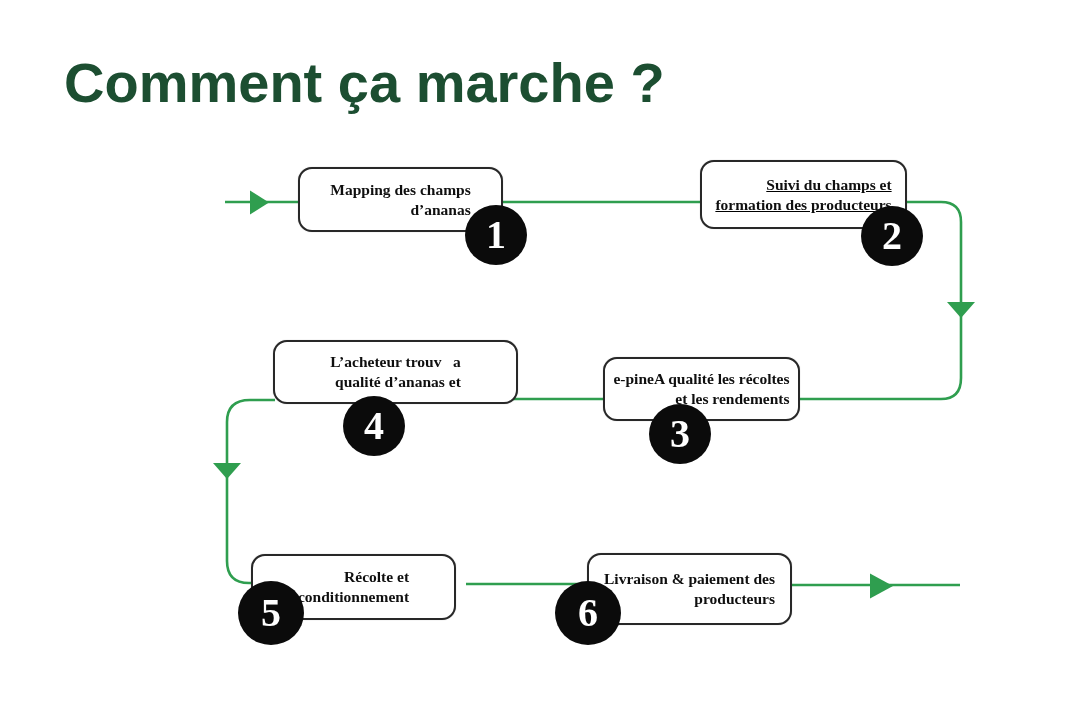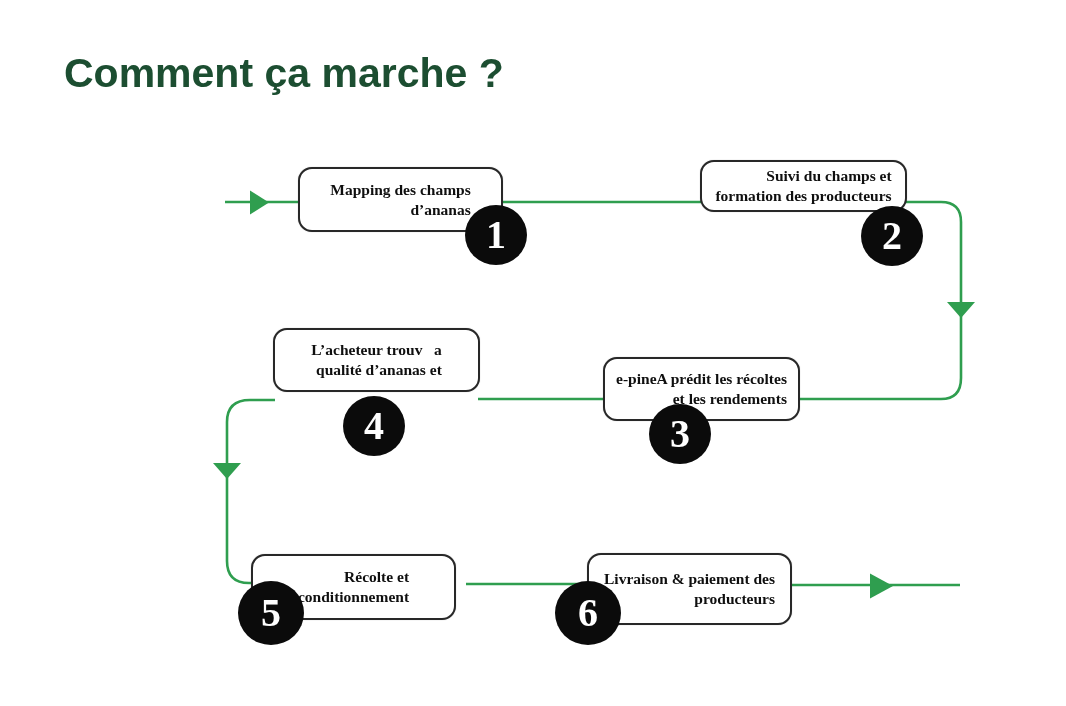--- a/index.html
+++ b/index.html
@@ -10,21 +10,21 @@
     --badge-bg:#0b0b0b;
     --badge-fg:#ffffff;
   }
   html,body{margin:0;padding:0;}
   body{
     width:1066px;height:706px;background:#ffffff;position:relative;overflow:hidden;
     font-family:"Liberation Sans",sans-serif;
   }
   .page-title{
     position:absolute;left:64px;top:50px;margin:0;
-    font-size:41px;font-weight:800;letter-spacing:0;
+    font-size:56px;font-weight:800;letter-spacing:0;
     color:var(--title-green);
     font-family:"Liberation Sans",sans-serif;
   }
   .diagram{position:absolute;left:0;top:0;width:1066px;height:706px;}
   svg.flow{position:absolute;left:0;top:0;z-index:1;}
   svg.flow path{fill:none;stroke:var(--arrow-green);stroke-width:2.6px;}
   svg.flow polygon{fill:var(--arrow-green);stroke:none;}
   .step-box{
     position:absolute;z-index:2;box-sizing:border-box;
     background:var(--box-fill);
@@ -81,41 +81,41 @@
     <div class="step-box" style="left:298px;top:167px;width:205px;height:65px;">
       <div class="box-label">Mapping des champs
 d’ananas</div>
     </div>
     <div class="badge sz62" style="left:465px;top:205px;">
       <span>1</span>
     </div>
   </div>
 
   <div>
-    <div class="step-box" style="left:700px;top:160px;width:207px;height:52px;">
+    <div class="step-box" style="left:700px;top:160px;width:207px;height:69px;text-decoration:underline;">
       <div class="box-label">Suivi du champs et
 formation des producteurs</div>
     </div>
     <div class="badge sz62" style="left:861px;top:206px;">
       <span>2</span>
     </div>
   </div>
 
   <div>
     <div class="step-box" style="left:603px;top:357px;width:197px;height:64px;">
-      <div class="box-label">e-pineA prédit les récoltes
+      <div class="box-label">e-pineA qualité les récoltes
 et les rendements</div>
     </div>
     <div class="badge sz62" style="left:649px;top:404px;">
       <span>3</span>
     </div>
   </div>
 
   <div>
-    <div class="step-box" style="left:273px;top:328px;width:207px;height:64px;">
+    <div class="step-box" style="left:273px;top:340px;width:245px;height:64px;">
       <div class="box-label">L’acheteur trouv&nbsp;&nbsp;&nbsp;a
 qualité d’ananas et</div>
     </div>
     <div class="badge sz62" style="left:343px;top:396px;">
       <span>4</span>
     </div>
   </div>
 
   <div>
     <div class="step-box" style="left:251px;top:554px;width:205px;height:66px;">

